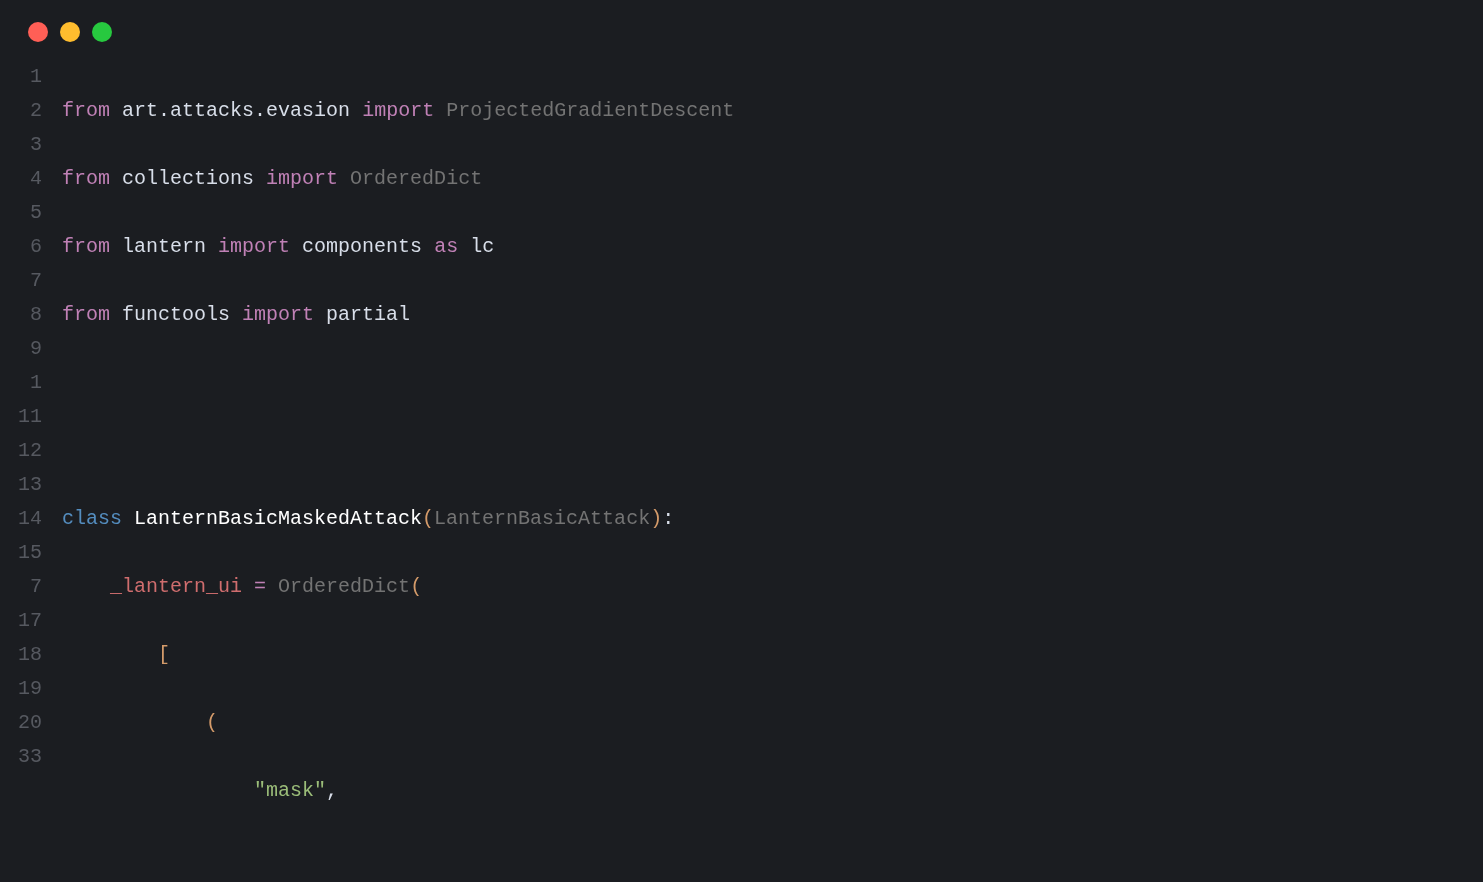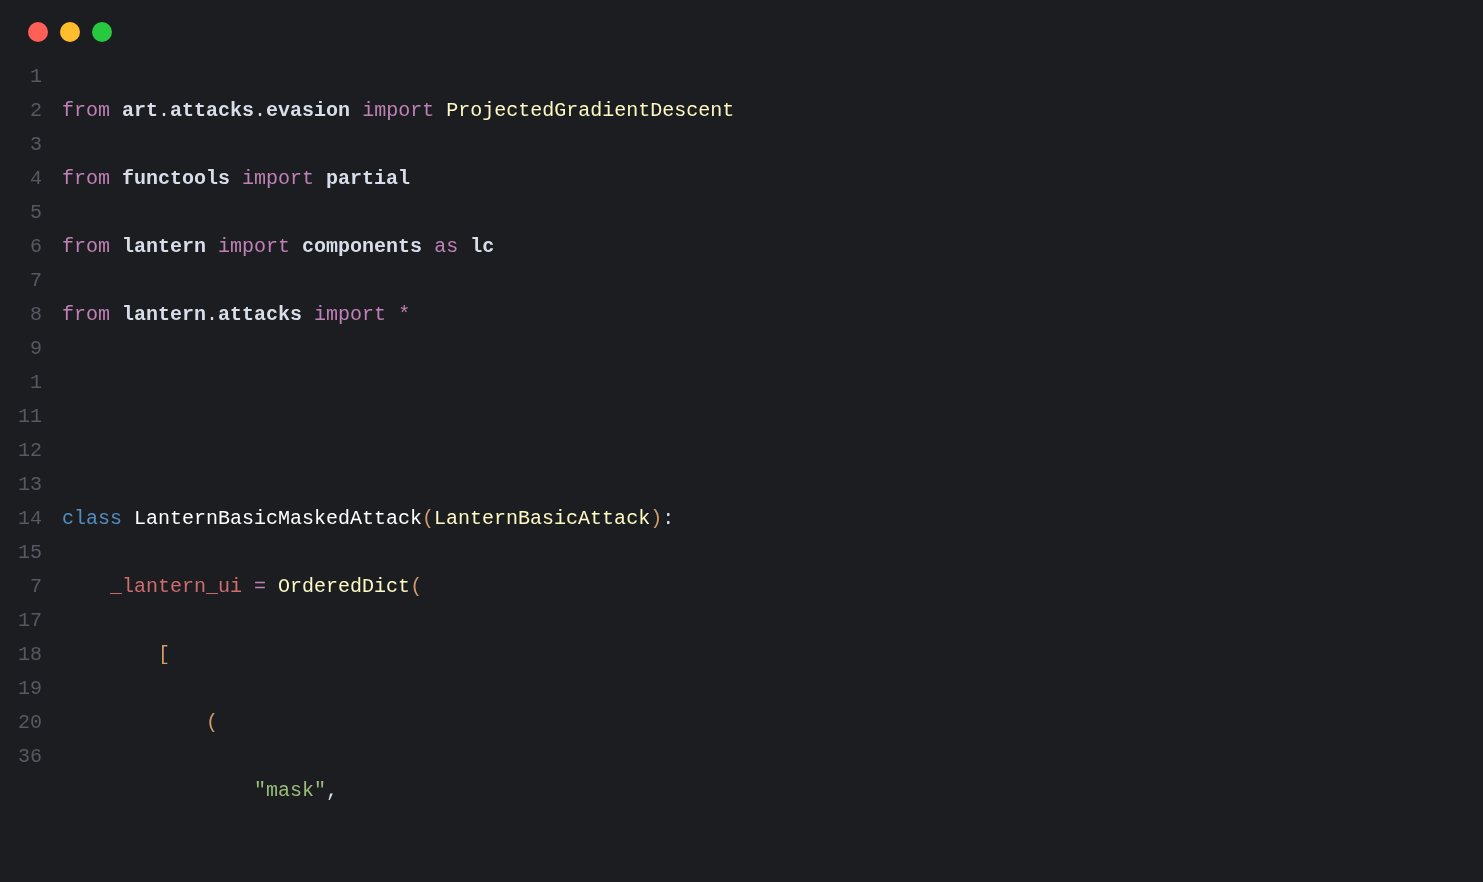--- a/index.html
+++ b/index.html
@@ -36,23 +36,23 @@
   color: #565960;
   user-select: none;
 }
 .code {
   white-space: pre;
   flex: 1;
   color: #d8dee9;
 }
 .kw-import { color: #c081b6; margin-top: 12px; }
 .kw-class  { color: #548dbf; margin-top: 31px; }
-.module    { color: #d8dee9; font-weight: bold; }
+.module    { color: #d8dee9; }
 .cls-def   { color: #ffffff; }
-.cls-ref   { color: #fef9c3; }
+.cls-ref   { color: #737373; }
 .attr      { color: #cf6d6e; }
 .str       { color: #9bbd79; }
 .op        { color: #c081b6; }
 .paren     { color: #d49b6a; }
 </style>
 </head>
 <body>
 
 <div class="titlebar">
   <div class="traffic-light red"></div>
@@ -75,28 +75,28 @@
     <div>11</div>
     <div>12</div>
     <div>13</div>
     <div>14</div>
     <div>15</div>
     <div>7</div>
     <div>17</div>
     <div>18</div>
     <div>19</div>
     <div>20</div>
-    <div>36</div>
+    <div>33</div>
   </div>
 
   <div class="code">
 <div><span class="kw-import">from</span> <span class="module">art</span><span>.</span><span class="module">attacks</span><span>.</span><span class="module">evasion</span> <span class="kw-import">import</span> <span class="cls-ref">ProjectedGradientDescent</span></div>
+<div><span class="kw-import">from</span> <span class="module">collections</span> <span class="kw-import">import</span> <span class="cls-ref">OrderedDict</span></div>
+<div><span class="kw-import">from</span> <span class="module">lantern</span> <span class="kw-import">import</span> <span class="module">components</span> <span class="kw-import">as</span> <span class="module">lc</span></div>
 <div><span class="kw-import">from</span> <span class="module">functools</span> <span class="kw-import">import</span> <span class="module">partial</span></div>
-<div><span class="kw-import">from</span> <span class="module">lantern</span> <span class="kw-import">import</span> <span class="module">components</span> <span class="kw-import">as</span> <span class="module">lc</span></div>
-<div><span class="kw-import">from</span> <span class="module">lantern</span><span>.</span><span class="module">attacks</span> <span class="kw-import">import</span> <span class="op">*</span></div>
 <div>&nbsp;</div>
 <div>&nbsp;</div>
 <div><span class="kw-class">class</span> <span class="cls-def">LanternBasicMaskedAttack</span><span class="paren">(</span><span class="cls-ref">LanternBasicAttack</span><span class="paren">)</span><span>:</span></div>
 <div>    <span class="attr">_lantern_ui</span> <span class="op">=</span> <span class="cls-ref">OrderedDict</span><span class="paren">(</span></div>
 <div>        <span class="paren">[</span></div>
 <div>            <span class="paren">(</span></div>
 <div>                <span class="str">"mask"</span><span>,</span></div>
 
 
 

